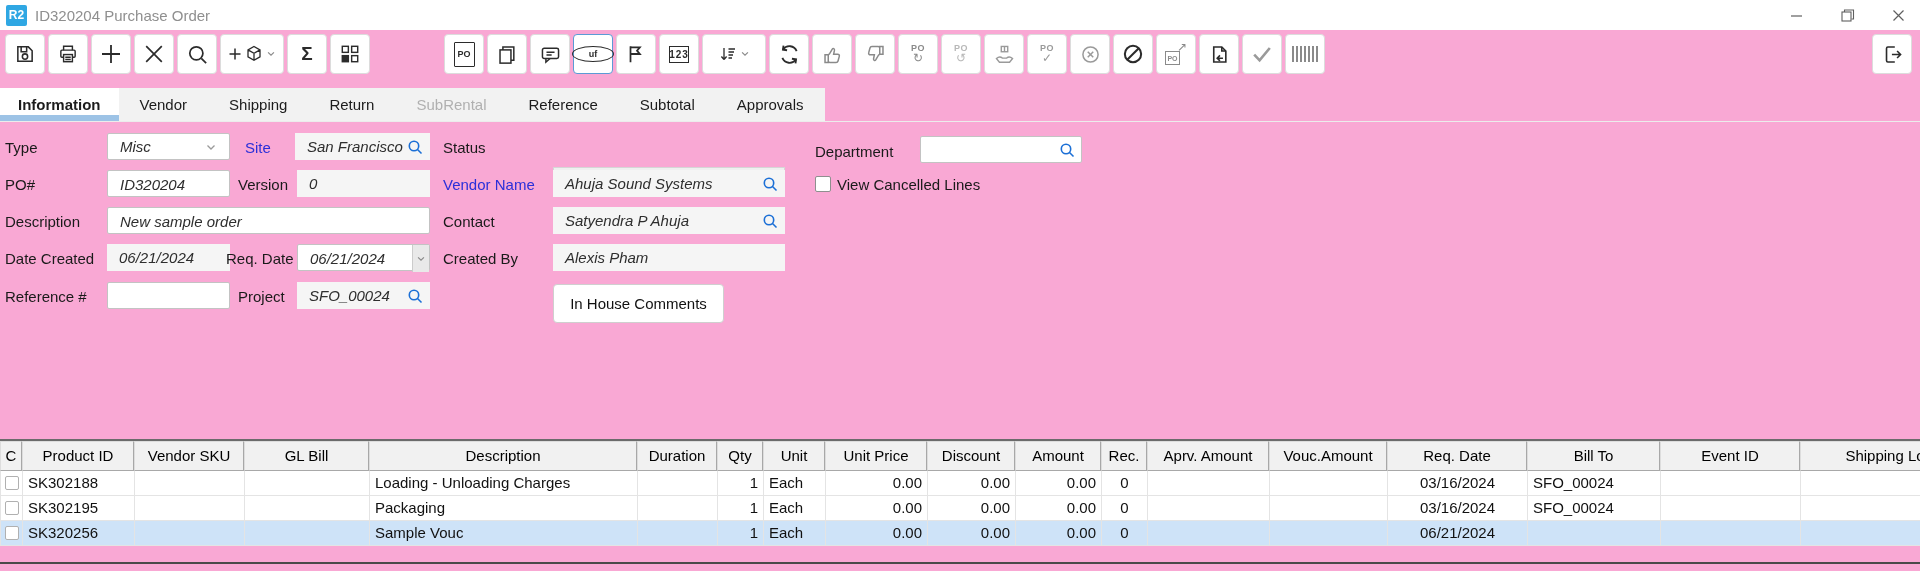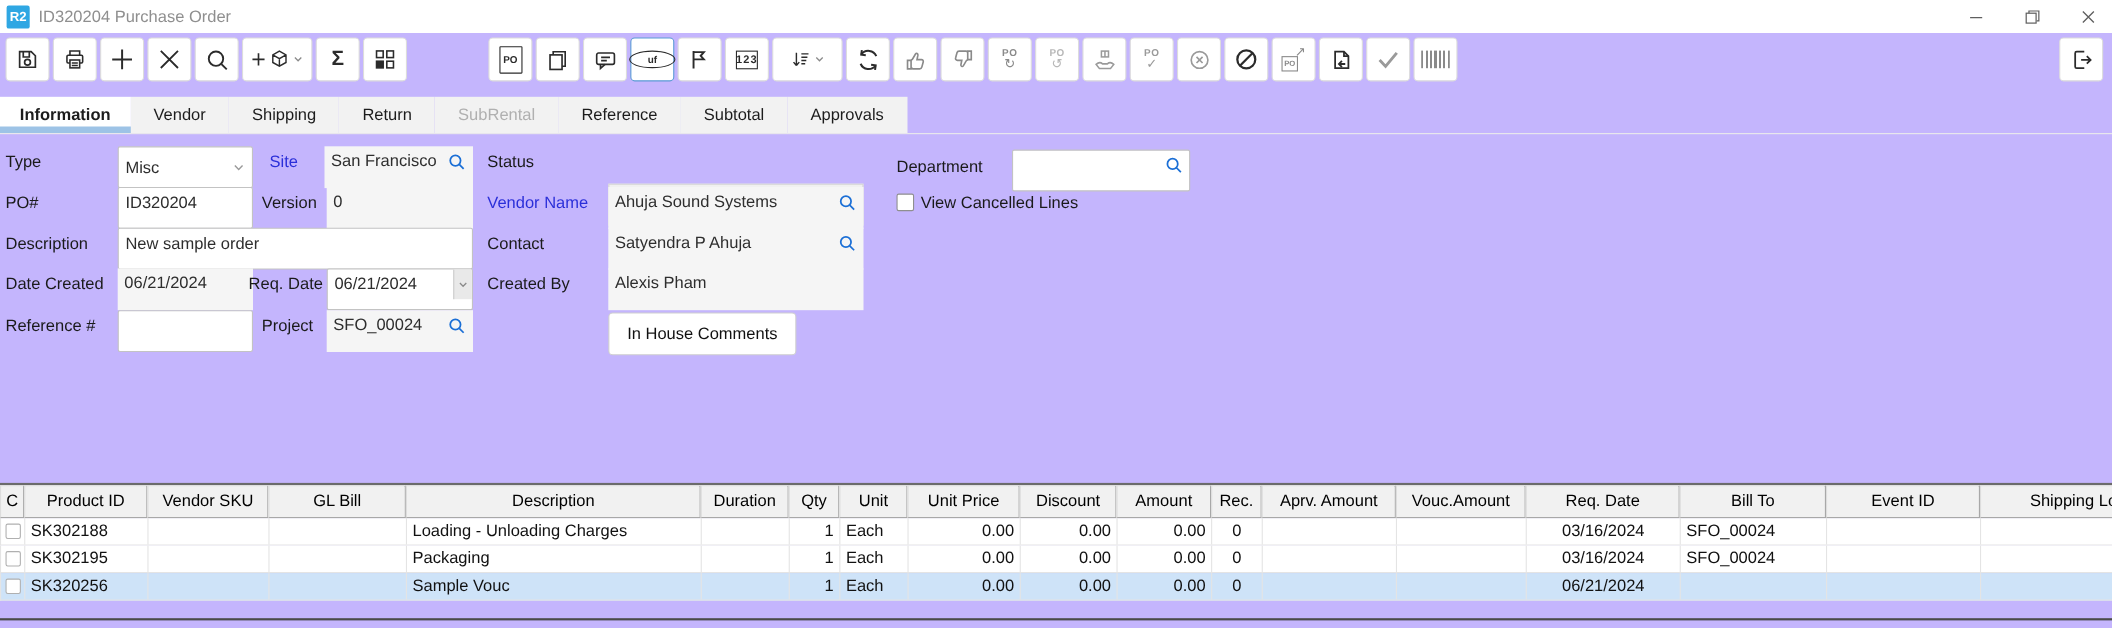--- a/index.html
+++ b/index.html
@@ -1,19 +1,19 @@
 <!DOCTYPE html>
 <html><head>
 <meta charset="utf-8">
 <style>
   * { box-sizing: border-box; margin: 0; padding: 0; }
   html,body { background:#fff; }
   .screen {
     position: relative; width: 1920px; height: 571px; overflow: hidden;
-    background:#c4b5fd; font-family:"Liberation Sans", sans-serif; color:#1a1a1a; font-size:15px;
+    background:#f9a8d4; font-family:"Liberation Sans", sans-serif; color:#1a1a1a; font-size:15px;
   }
   
   .titlebar { position:absolute; top:0; left:0; right:0; height:30px; display:flex; align-items:center; padding-left:6px; background:#fff; }
   .badge { width:21px; height:21px; background:#2fa7e3; color:#fff; font-weight:bold; font-size:12px; display:flex; align-items:center; justify-content:center; border-radius:2px; }
   .wtitle { margin-left:8px; color:#8f8f8f; font-size:15px; }
   .winctrls { position:absolute; right:14px; top:0; height:30px; display:flex; align-items:center; gap:36px; color:#5f5f5f; }
   .winctrls svg { display:block; }
   
   .toolbar { position:absolute; top:32px; left:5px; right:5px; height:44px; display:flex; align-items:center; }
   .tbtn { flex:none; width:40px; height:40px; border:1px solid #dcdcdc; border-radius:4px; background:#fff; display:flex; align-items:center; justify-content:center; margin-right:3px; color:#2b2b2b; }
@@ -34,21 +34,21 @@
   
   .tabs { position:absolute; top:88px; left:0; height:33px; display:flex; }
   .tab { padding:0 21px; line-height:33px; background:#f2f2f2; color:#1c1c1c; position:relative; }
   .tab.active { background:#fff; font-weight:bold; padding:0 18px; }
   .tab.active::after { content:""; position:absolute; left:0; right:0; bottom:0; height:6px; background:#9dc3e6; }
   .tab.disabled { color:#b0b0b0; }
   .tabline { position:absolute; top:121px; left:0; right:0; height:1px; background:#ececec; }
   
   .flabel { position:absolute; height:29px; line-height:29px; color:#1a1a1a; white-space:nowrap; }
   .bluelab { color:#2b2fd9; }
-  .ffield { position:absolute; height:38px; line-height:27px; padding:0 6px; background:#f5f5f5; color:#2e2e2e; white-space:nowrap; overflow:hidden; }
+  .ffield { position:absolute; height:27px; line-height:27px; padding:0 12px; background:#f5f5f5; color:#2e2e2e; white-space:nowrap; overflow:hidden;font-style:italic; }
   .fborder { background:#fff; border:1px solid #c3c3c3; border-radius:2px; }
   .combo { display:flex; align-items:center; justify-content:space-between; }
   .combo.disabled { background:#f0f0f0; border:1px solid #d6d6d6; color:#8d8d8d;margin-top:34px; }
   .mag { position:absolute; top:6px; }
   .spinner { position:absolute; top:0; right:0; width:17px; height:27px; background:#e9e9e9; border-left:1px solid #cccccc; display:flex; align-items:center; justify-content:center; color:#8a8a8a; }
   .chk { position:absolute; width:16px; height:16px; background:#fff; border:1px solid #8f8f8f; border-radius:2px; }
   .btn-comments { position:absolute; left:553px; top:284px; width:171px; height:39px; background:#fff; border:1px solid #cfcfcf; border-radius:4px; display:flex; align-items:center; justify-content:center; font-size:15px; color:#111; }
   
   .grid { position:absolute; top:439px; left:0; width:1970px; border-top:2px solid #6b6b6b; }
   .hrow { display:flex; height:30px; background:#fff; }

